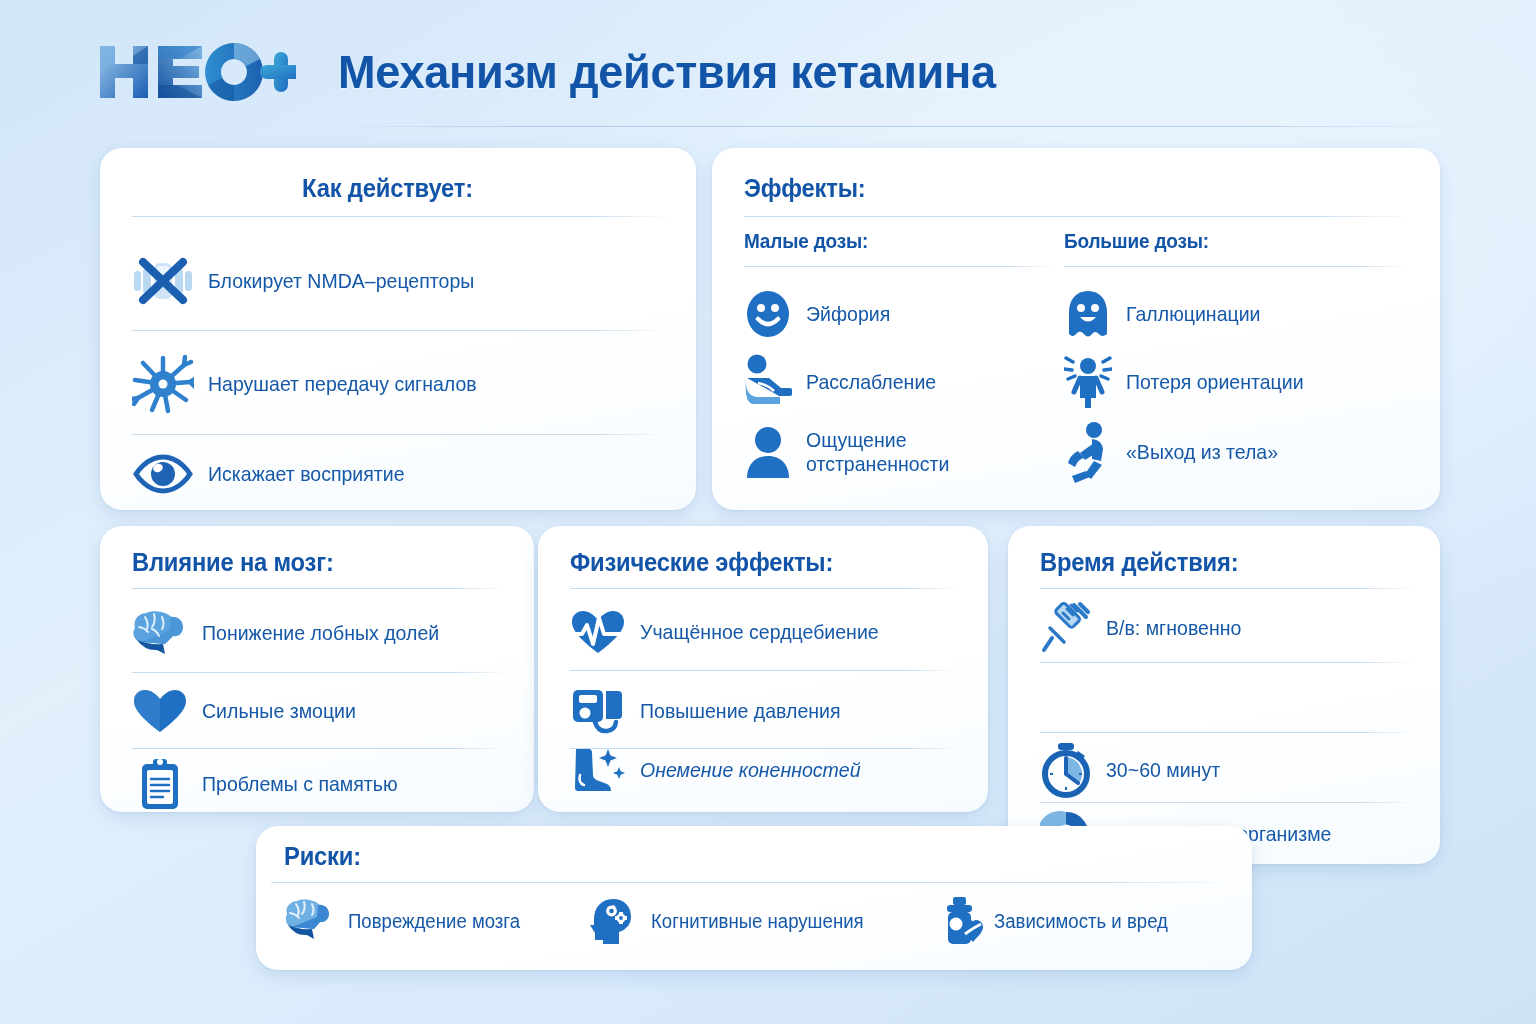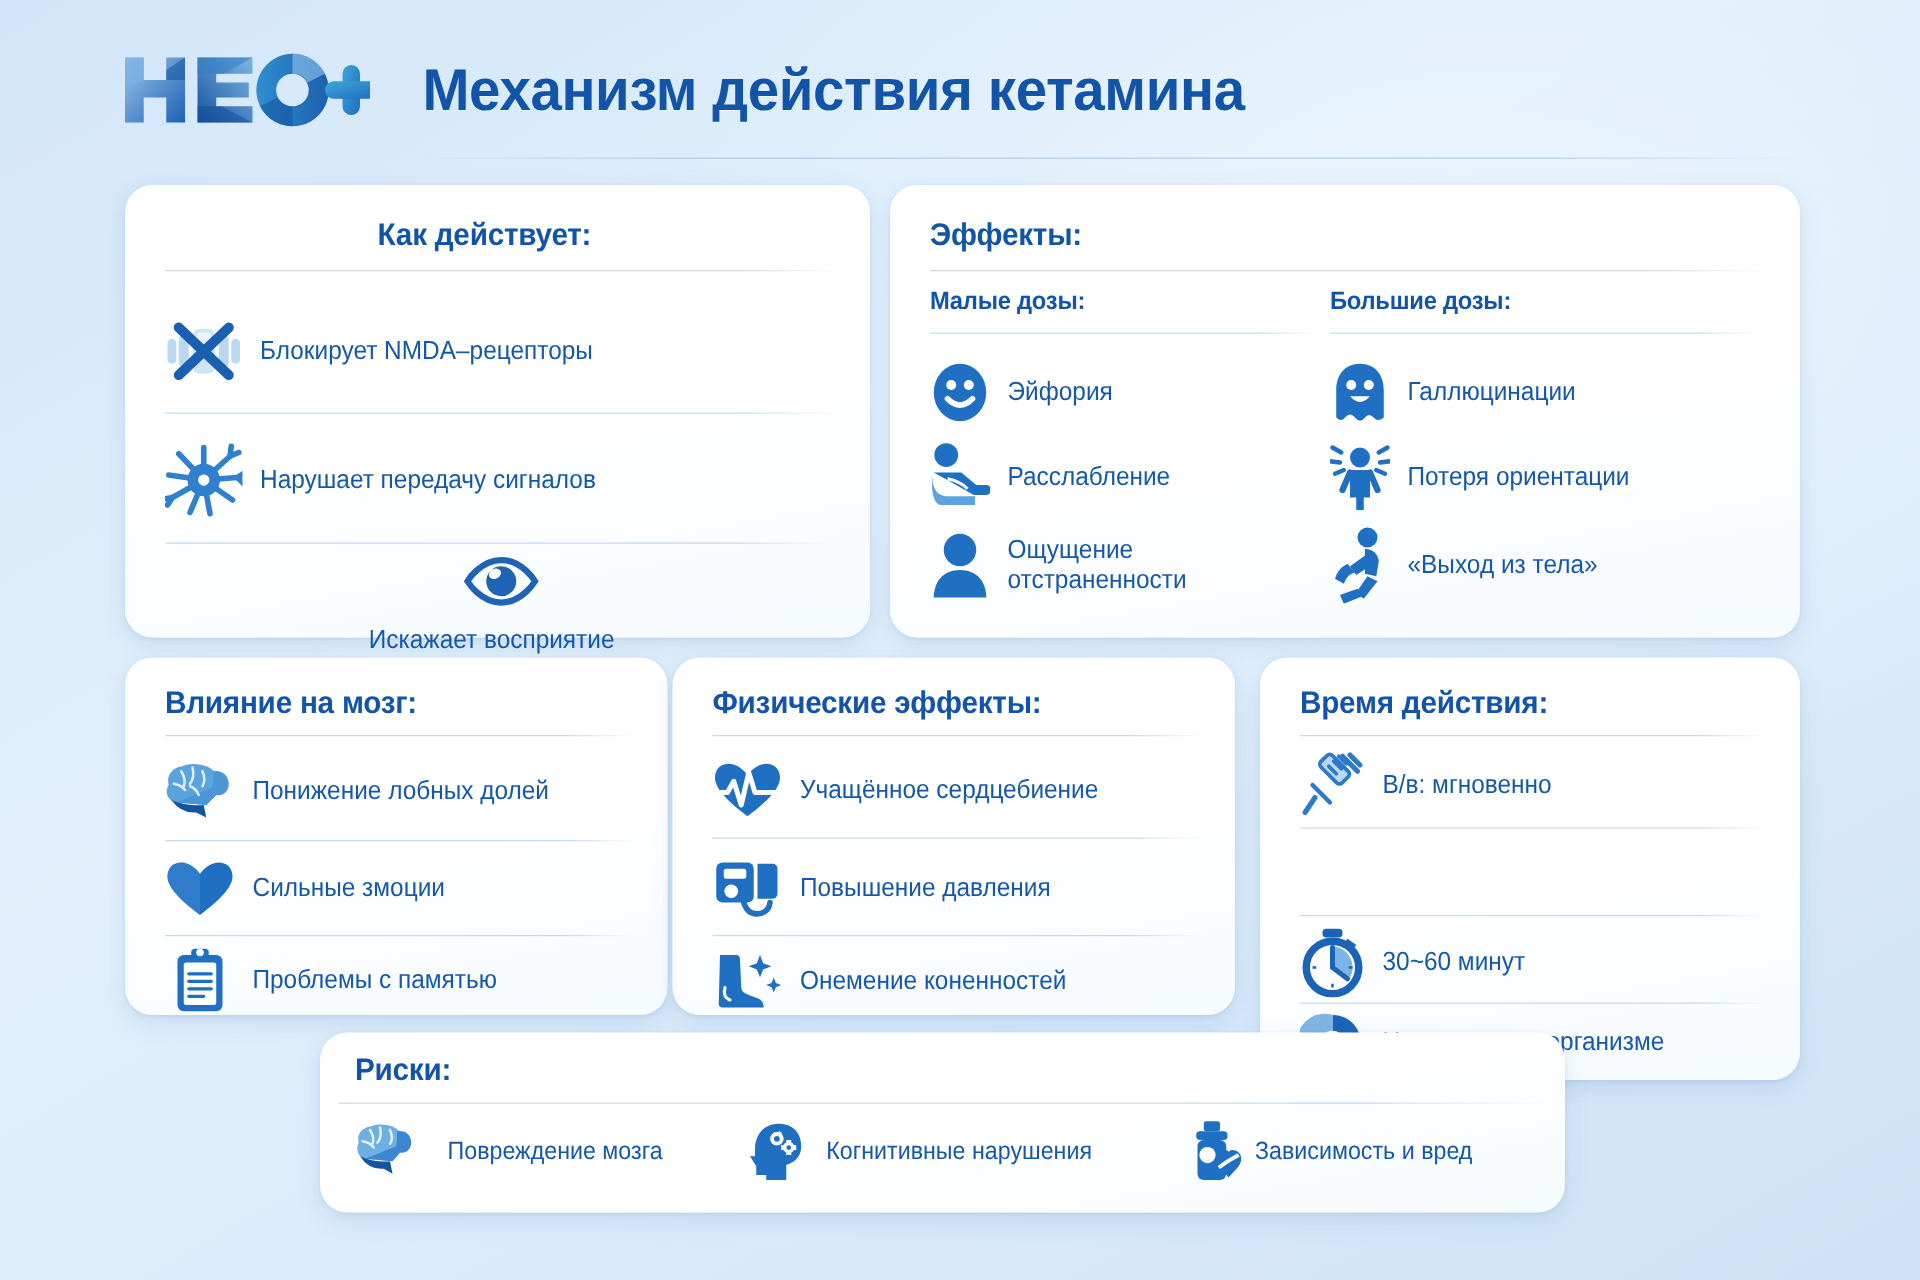--- a/index.html
+++ b/index.html
@@ -160,21 +160,21 @@
         </g>
         <circle cx="31" cy="30" r="13" fill="#2f80cd"></circle>
         <circle cx="31" cy="30" r="4.5" fill="#ffffff"></circle>
       </svg>
       <div class="row-label">Нарушает передачу сигналов</div>
     </div>
     <div class="pad" style="top:286px;">
         <div class="rule"></div>
       </div>
 
-    <div class="pad row" style="top:296px;height:60px;flex-direction:column;">
+    <div class="pad row" style="top:296px;height:60px;">
       <svg class="ico" width="62" height="42" viewBox="0 0 62 42" aria-hidden="true">
         <path d="M31 4 C14 4 4 21 4 21 C4 21 14 38 31 38 C48 38 58 21 58 21 C58 21 48 4 31 4 Z" fill="none" stroke="#1f63b4" stroke-width="5"></path>
         <circle cx="31" cy="21" r="12" fill="#1f63b4"></circle>
         <ellipse cx="26" cy="15" rx="5" ry="4" fill="#ffffff" transform="rotate(-25 26 15)"></ellipse>
       </svg>
       <div class="row-label">Искажает восприятие</div>
     </div>
   </div>
 
   <div class="card" id="card-effects">
@@ -338,21 +338,21 @@
         <circle cx="15" cy="28" r="5.5" fill="#ffffff"></circle>
         <path d="M36 6 h12 a4 4 0 0 1 4 4 v20 a4 4 0 0 1 -4 4 h-12 Z" fill="#1f6fc2"></path>
         <path d="M25 37 q3 10 12 9 q8 -1 9 -9" stroke="#1f6fc2" stroke-width="4.5" fill="none" stroke-linecap="round"></path>
       </svg>
       <div class="row-label">Повышение давления</div>
     </div>
     <div class="pad" style="top:222px;">
         <div class="rule"></div>
       </div>
 
-    <div class="pad row" style="top:231px;height:56px;">
+    <div class="pad row" style="top:216px;height:56px;font-style:italic;">
       <svg class="ico" width="56" height="50" viewBox="0 0 56 50" aria-hidden="true">
         <path d="M6 4 h13 q3 0 3 4 l1 22 q0 4 6 6 l8 3 q4 2 4 7 h-33 q-3 0 -3 -3 Z" fill="#1f6fc2"></path>
         <path d="M10 30 q-2 8 4 10" stroke="#ffffff" stroke-width="2.5" fill="none" stroke-linecap="round"></path>
         <path d="M38 4 l2.5 6.5 L47 13 l-6.5 2.5 L38 22 l-2.5 -6.5 L29 13 l6.5 -2.5 Z" fill="#1f6fc2"></path>
         <path d="M49 22 l1.7 4.3 L55 28 l-4.3 1.7 L49 34 l-1.7 -4.3 L43 28 l4.3 -1.7 Z" fill="#1f6fc2"></path>
       </svg>
       <div class="row-label">Онемение коненностей</div>
     </div>
   </div>
 
@@ -419,21 +419,21 @@
 
   <div class="card" id="card-risks">
     <div style="position:absolute;left:28px;top:16px;">
       <div class="card-title">Риски:</div>
     </div>
     <div style="position:absolute;left:0;right:0;top:56px;">
       <div class="rule" style="width:97%;margin:0 auto;"></div>
     </div>
 
     <div style="position:absolute;left:28px;top:70px;display:flex;align-items:center;gap:56px;">
-      <div class="row" style="gap:26px;align-items:center;">
+      <div class="row" style="gap:16px;align-items:center;">
         <svg class="ico" width="48" height="48" viewBox="0 0 48 48" aria-hidden="true">
           <path d="M13 4 C5 5 1 11 3 17 C0 23 3 29 8 30 l22 2 6 -7 V9 C33 3 20 1 13 4 Z" fill="#6fb0e2"></path>
           <path d="M8 30 l22 2 6 -7 c5 1 9 -3 9 -8 0 -6 -5 -10 -11 -9 l-1 12 Z" fill="#3b87d2"></path>
           <path d="M4 28 q11 5 24 4 l2 10 -7 -4 q-12 1 -19 -10 Z" fill="#14559f"></path>
           <g stroke="#e3f1fd" stroke-width="2" fill="none" stroke-linecap="round">
             <path d="M12 7 q4 6 2 11 M20 5 q2 7 -2 12 M28 7 q3 7 0 11 M6 16 q6 1 9 5"></path>
           </g>
         </svg>
         <div class="row-label" style="font-size:20px;">Повреждение мозга</div>
       </div>

